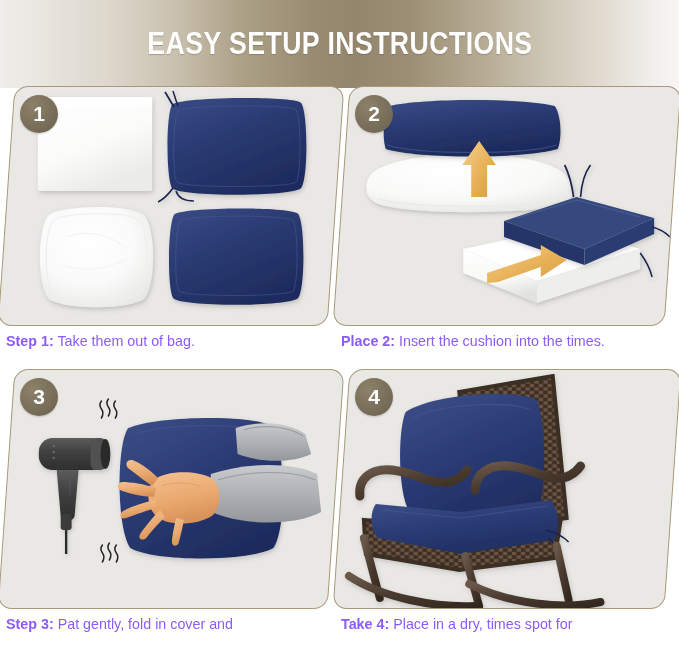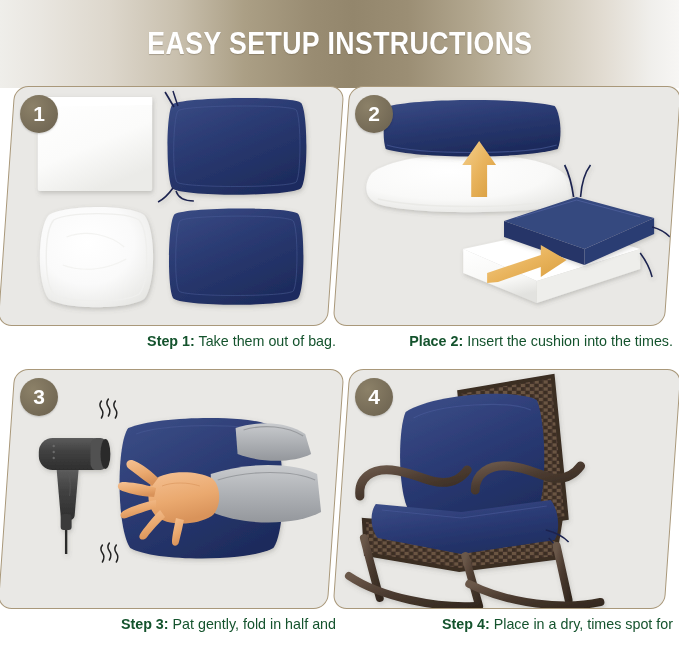--- a/index.html
+++ b/index.html
@@ -60,22 +60,22 @@
     background:radial-gradient(circle at 34% 30%, #8c8168, #6f6552 85%);
     color:#fff;font-weight:bold;font-size:21px;
     display:flex;align-items:center;justify-content:center;
     z-index:30;
     box-shadow:0 1px 2px rgba(0,0,0,.18);
     font-family:"Liberation Sans", sans-serif;
   }
   
   .caption{
     position:absolute;left:0;right:0;top:246px;
-    text-align:right;
-    font-size:14.3px;color:#14532d;
+    text-align:left;
+    font-size:14.3px;color:#8b5cf6;
     line-height:19px;
     font-family:"Liberation Sans", sans-serif;
   }
   .caption b{font-weight:bold;}
 
   
   .art{position:absolute;left:0;top:0;width:100%;height:100%;}
 </style>
 </head>
 <body>
@@ -303,21 +303,21 @@
             <path d="M150 130 C138 132 124 137 117 141 C112 144 114 150 120 148 C128 145 142 140 150 138 Z" fill="url(#skin)"></path>
             <path d="M154 140 C146 148 138 158 134 164 C131 169 137 172 141 167 C146 160 154 152 159 147 Z" fill="url(#skin)"></path>
             <path d="M170 148 C168 158 166 166 166 172 C166 177 172 177 173 172 C175 164 177 156 178 150 Z" fill="url(#skin)"></path>
             <path d="M156 116 C166 112 182 112 194 116" stroke="#d9935a" stroke-width="1" fill="none" opacity=".6"></path>
           </g>
         </svg>
       </div>
     </div>
     <div class="badge">3</div>
     <div class="caption">
-      <div><b>Step 3:</b><span> Pat gently, fold in half and</span></div>
+      <div><b>Step 3:</b><span> Pat gently, fold in cover and</span></div>
     </div>
   </div>
 
   <div class="cell cell-4">
     <div class="panel">
       <div class="panel-inner">
         <svg class="art" viewBox="0 0 332 238" preserveAspectRatio="none">
           <defs>
             <linearGradient id="navy4" x1="0.1" y1="0" x2="0.6" y2="1">
               <stop offset="0%" stop-color="#3c4e88"></stop>
@@ -378,17 +378,17 @@
               <path d="M216 176 L228 230"></path>
               <path d="M7 206 C40 228 96 238 134 236"></path>
               <path d="M128 214 C168 234 224 240 260 232"></path>
             </g>
           </g>
         </svg>
       </div>
     </div>
     <div class="badge">4</div>
     <div class="caption">
-      <div><b>Step 4:</b><span> Place in a dry, times spot for</span></div>
+      <div><b>Take 4:</b><span> Place in a dry, times spot for</span></div>
     </div>
   </div>
 
 </div>
 
 </body></html>

